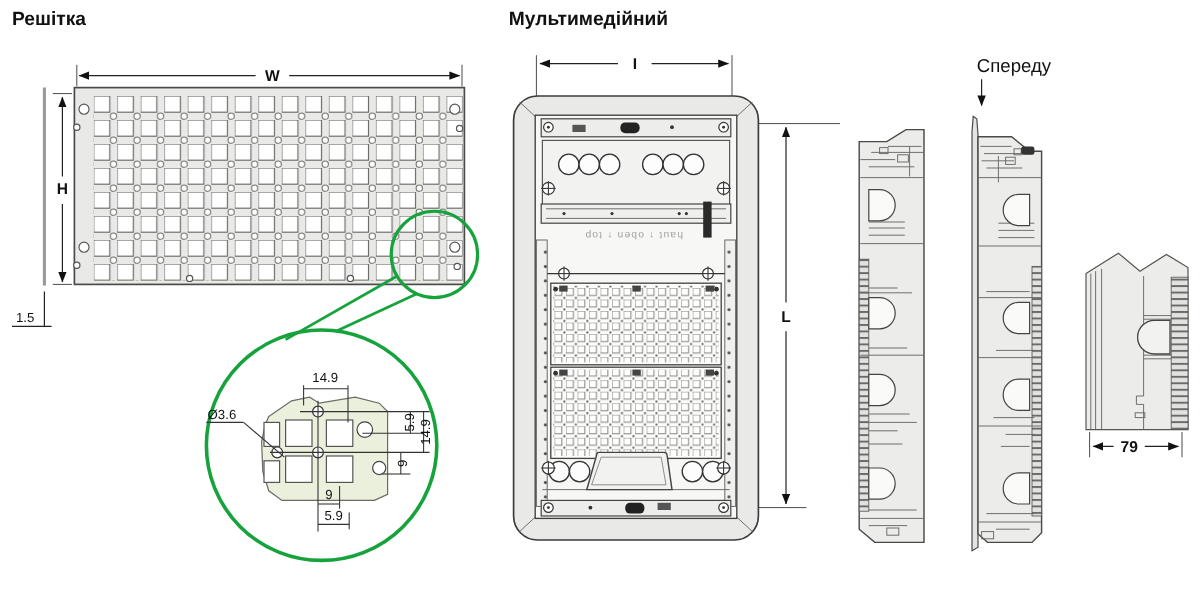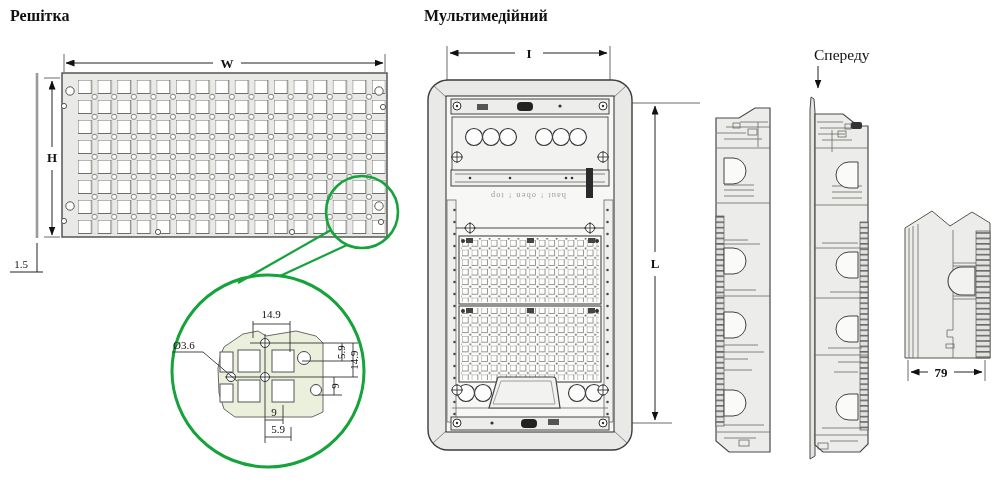--- a/index.html
+++ b/index.html
@@ -1,17 +1,17 @@
 <!DOCTYPE html>
 <html><head>
 <meta charset="utf-8">
 <style>
   html,body{margin:0;padding:0;background:#fff;}
   .canvas{position:relative;width:1001px;height:498px;background:#ffffff;overflow:hidden;
-          font-family:Liberation Serif, serif;border-radius:15px;}
+          font-family:Liberation Sans, sans-serif;border-radius:15px;}
   svg{position:absolute;left:0;top:0;}
   text{fill:#111;}
   .t-title{font-size:16px;font-weight:bold;}
   .t-front{font-size:15.5px;font-weight:normal;}
   .t-dim{font-size:13px;font-weight:bold;}
   .t-num{font-size:11px;font-weight:normal;}
   .t-rail{font-size:8.5px;fill:#a2a29e;letter-spacing:1px;}
   .ln{stroke:#222;stroke-width:1;fill:none;}
   .ext{stroke:#444;stroke-width:0.8;fill:none;}
   .thin{stroke:#333;stroke-width:0.9;fill:none;}

